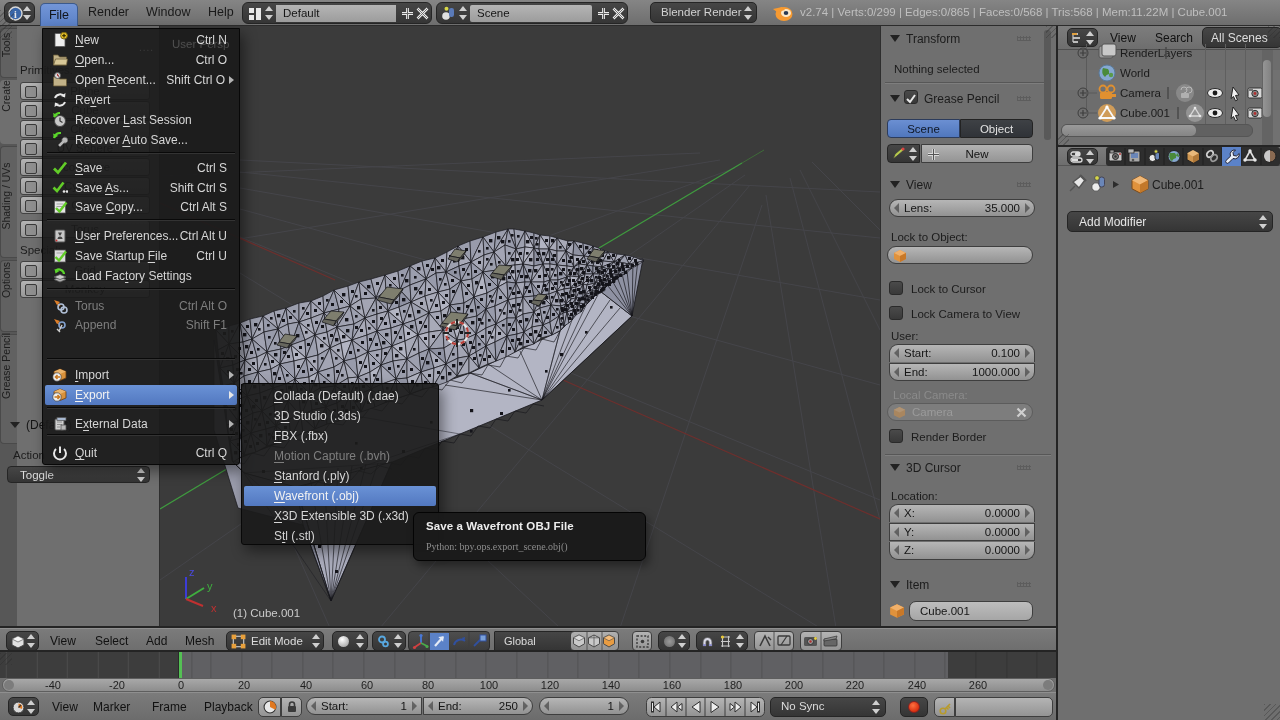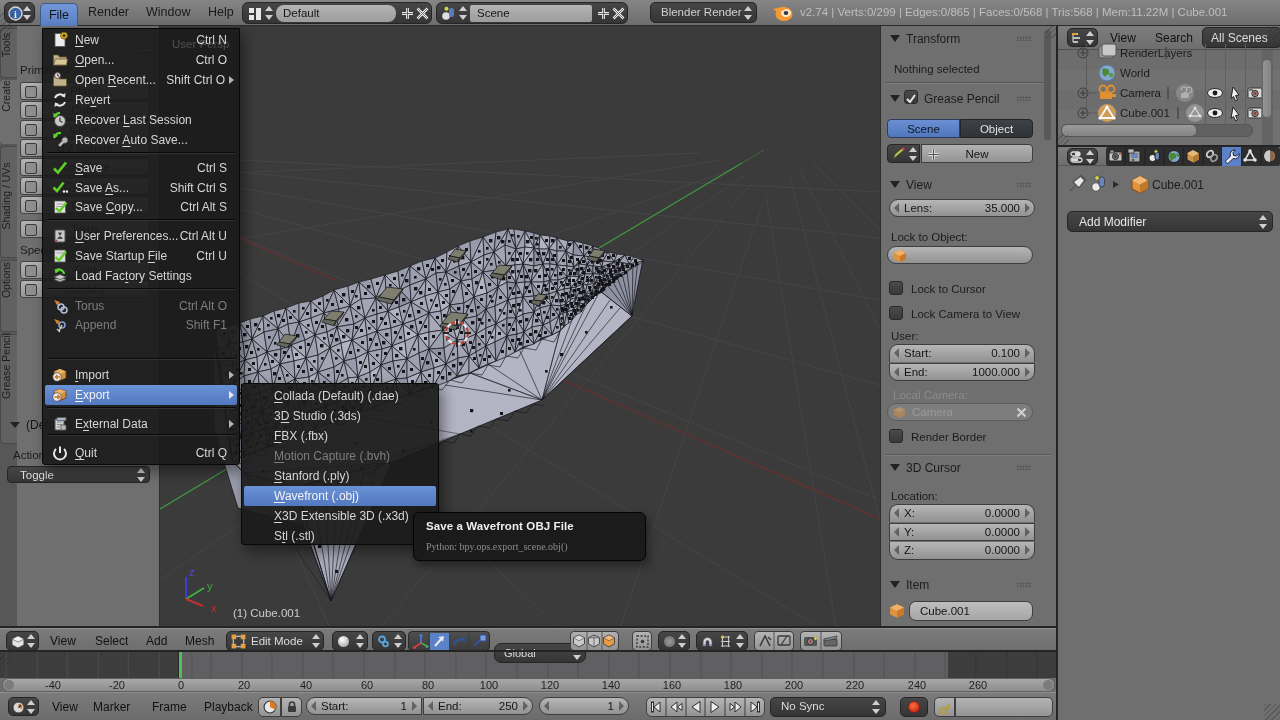--- a/index.html
+++ b/index.html
@@ -1687,21 +1687,21 @@
 <div class="ibmenu" style="left:88px">Render</div>
 <div class="ibmenu" style="left:146px">Window</div>
 <div class="ibmenu" style="left:208px">Help</div>
 <div class="darkbtn" style="left:242px;top:2px;width:190px;height:22px;border-radius:6px">
 <svg width="14" height="14" viewBox="0 0 14 14" style="position:absolute;left:5px;top:4px">
           <rect x="1" y="1" width="5" height="5" fill="#e8e8e8"></rect>
           <rect x="1" y="8" width="5" height="5" fill="#e8e8e8"></rect>
           <rect x="8" y="1" width="5" height="12" fill="#e8e8e8"></rect>
         </svg>
 <span class="spin" style="left:22px;right:auto"></span>
-<div class="abs" style="left:33px;top:2px;width:120px;height:17px;background:linear-gradient(#b5b5b5,#9c9c9c);border-radius:8px;color:#161616;line-height:16px"><span style="padding-left:7px">Default</span></div>
+<div class="abs" style="left:33px;top:2px;width:120px;height:17px;background:linear-gradient(#b5b5b5,#9c9c9c);border-radius:0;color:#161616;line-height:16px"><span style="padding-left:7px">Default</span></div>
 <svg width="17" height="17" viewBox="0 0 17 17" style="position:absolute;left:156px;top:2px">
           <path d="M8.5 3 V14 M3 8.5 H14" stroke="#ececec" stroke-width="2.8"></path>
           <path d="M8.5 3 V14 M3 8.5 H14" stroke="#666" stroke-width="1"></path>
         </svg>
 <svg width="15" height="15" viewBox="0 0 15 15" style="position:absolute;left:172px;top:3px">
           <path d="M2.5 2.5 L12.5 12.5 M12.5 2.5 L2.5 12.5" stroke="#ececec" stroke-width="2.6"></path>
           <path d="M2.5 2.5 L12.5 12.5 M12.5 2.5 L2.5 12.5" stroke="#666" stroke-width="0.9"></path>
         </svg>
 </div>
 <div class="darkbtn" style="left:436px;top:2px;width:192px;height:22px;border-radius:6px">
@@ -1789,21 +1789,21 @@
 <g transform="translate(42,1)">
             <path d="M3 12 a7 7 0 0 1 11 -4" fill="none" stroke="#3050a0" stroke-width="2"></path>
             <path d="M14 4 l-3.5 1 l3 2.5 Z" fill="#3050a0"></path>
           </g>
 <g transform="translate(62,1)">
             <path d="M3 13 L11 5" stroke="#3050a0" stroke-width="1.8"></path>
             <rect x="9" y="2" width="6" height="6" fill="#7aa0d8" stroke="#3050a0"></rect>
           </g>
 </svg>
 </div>
-<div class="darkbtn" style="left:494px;top:14px;width:92px;height:20px;border-radius:7px">
+<div class="darkbtn" style="left:494px;top:2px;width:92px;height:20px;border-radius:1px">
         <span style="position:absolute;left:9px;top:3px;font-size:11px">Global</span>
         <span class="spin" style="right:3px"></span>
       </div>
 <div class="abs" style="left:570px;top:2px;width:49px;height:20px;background:linear-gradient(#b0b0b0,#939393);border:1px solid #3e3e3e;border-radius:4px">
 <svg width="47" height="18" viewBox="0 0 47 18">
           <line x1="16" y1="0" x2="16" y2="18" stroke="#555"></line>
           <line x1="31" y1="0" x2="31" y2="18" stroke="#555"></line>
 <g transform="translate(1.5,2)">
             <path d="M6.5 1 L12 3.8 L12 9.8 L6.5 13 L1 9.8 L1 3.8 Z" fill="#c9c9c9" stroke="#4a4a4a"></path>
             <path d="M6.5 1 L12 3.8 L6.5 6.8 L1 3.8 Z" fill="#dadada" stroke="#4a4a4a" stroke-width="0.6"></path>

